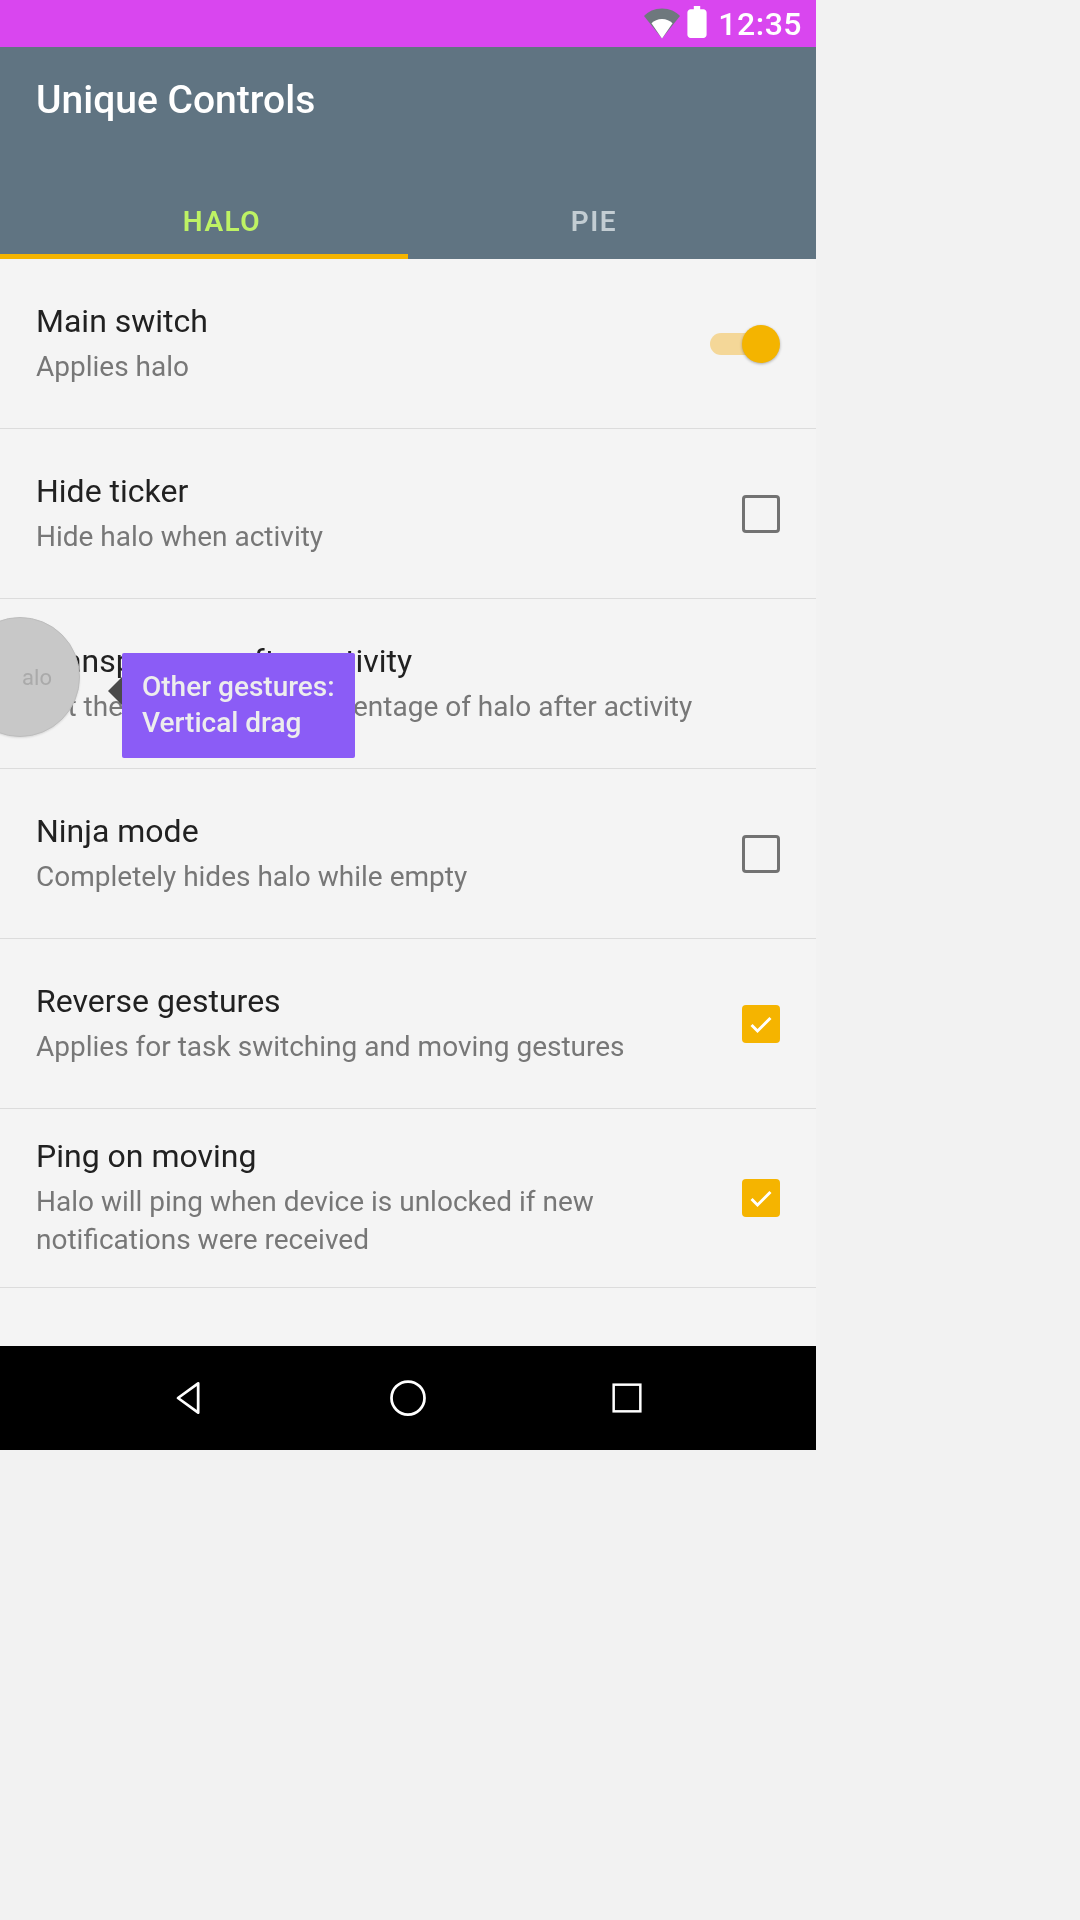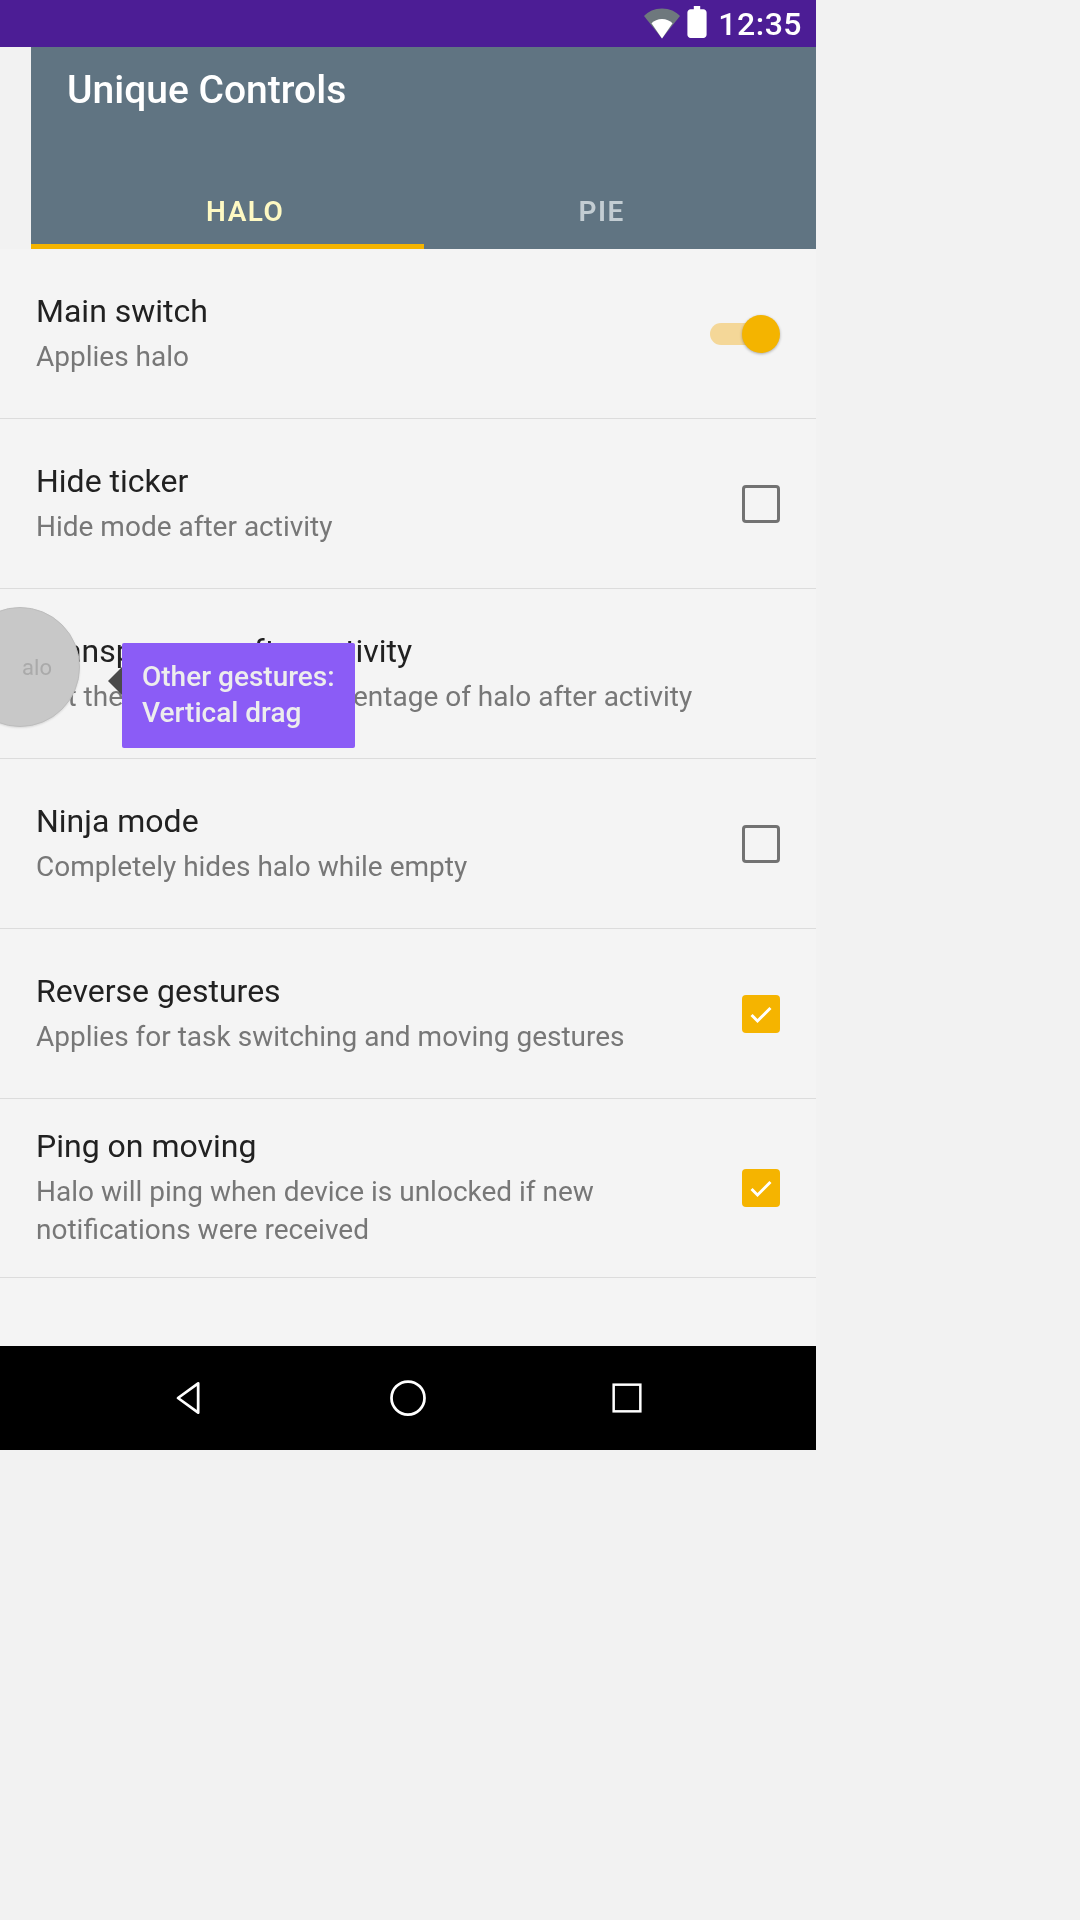--- a/index.html
+++ b/index.html
@@ -13,40 +13,39 @@
       width: 816px;
       height: 1450px;
       background: #f2f2f2;
       display: flex;
       flex-direction: column;
       overflow: hidden;
       position: relative;
     }
     .status-bar {
       height: 47px;
-      background: #4c1d95;
+      background: #d946ef;
       display: flex;
       justify-content: flex-end;
       align-items: center;
       padding-right: 14px;
       gap: 6px;
       color: #fff;
     }
     .status-bar .wifi-icon svg { width: 36px; height: 36px; }
     .status-bar .battery-icon svg { width: 22px; height: 32px; }
     .status-bar .clock {
       font-size: 32px;
       font-weight: 500;
       letter-spacing: 0.5px;
       margin-left: 4px;
     }
     .app-header {
       background: #607482;
-      padding: 20px 36px 0 36px;
-      margin-left: 31px;
+      padding: 30px 36px 0 36px;
     }
     .app-title {
       color: #fff;
       font-size: 39px;
       font-weight: 500;
       padding-bottom: 60px;
     }
     .tabs {
       display: flex;
       height: 76px;
@@ -57,21 +56,21 @@
       align-items: center;
       justify-content: center;
       font-size: 28px;
       font-weight: 600;
       letter-spacing: 1.5px;
       color: #c3cdd3;
       cursor: pointer;
       position: relative;
     }
     .tab.active {
-      color: #fef9c3;
+      color: #bef264;
     }
     .tab.active::after {
       content: "";
       position: absolute;
       left: -36px;
       right: 0;
       bottom: 0;
       height: 5px;
       background: #f5b400;
     }
@@ -250,21 +249,21 @@
     </div>
     <div class="switch">
       <div class="switch-track"></div>
       <div class="switch-thumb"></div>
     </div>
   </div>
 
   <div class="setting-row">
     <div class="setting-text">
       <div class="setting-title">Hide ticker</div>
-      <div class="setting-subtitle">Hide mode after activity</div>
+      <div class="setting-subtitle">Hide halo when activity</div>
     </div>
     <div class="checkbox"></div>
   </div>
 
   <div class="setting-row">
     <div class="setting-text">
       <div class="setting-title">Transparency after activity</div>
       <div class="setting-subtitle">Set the transparency percentage of halo after activity</div>
     </div>
   </div>

